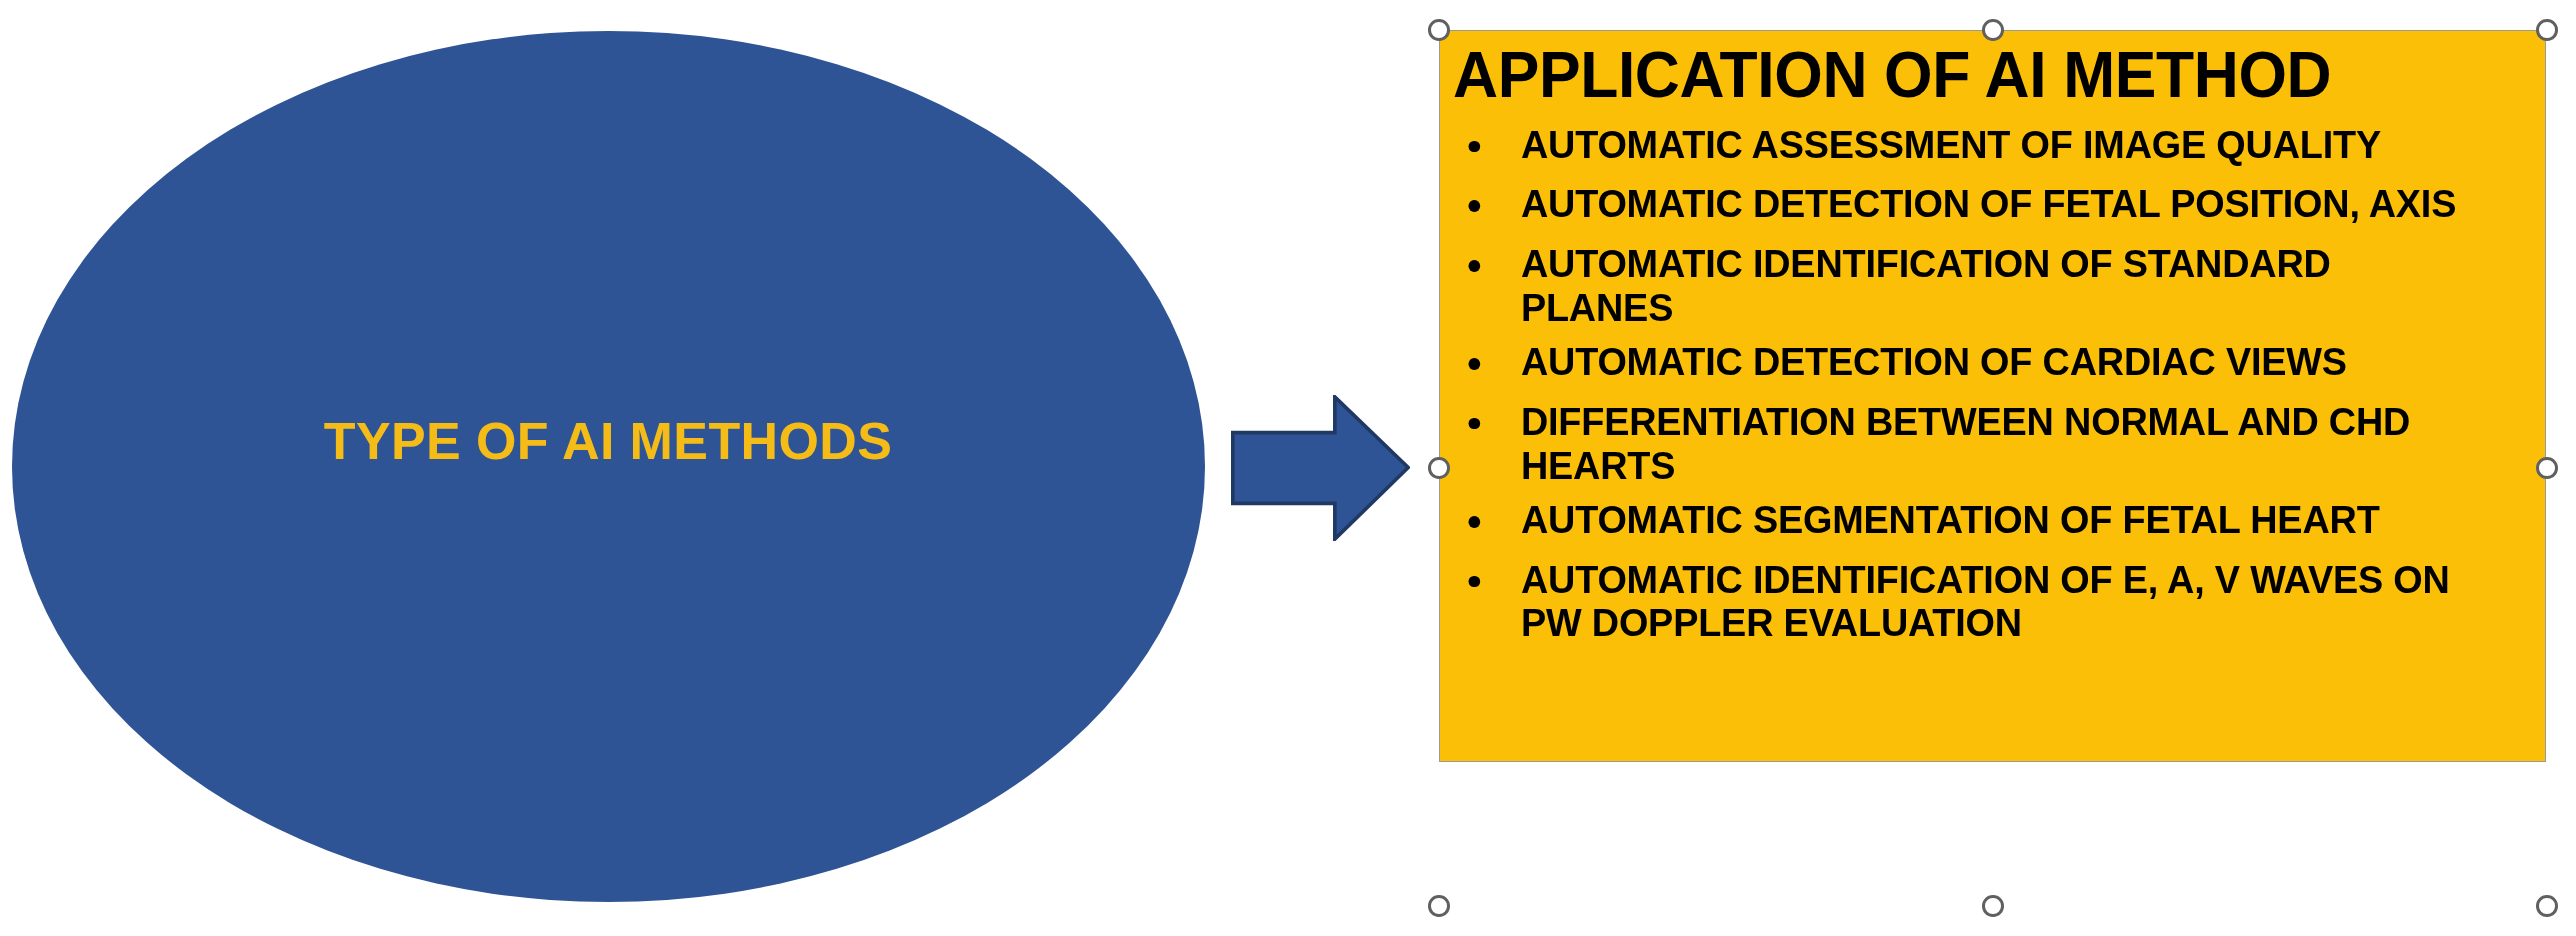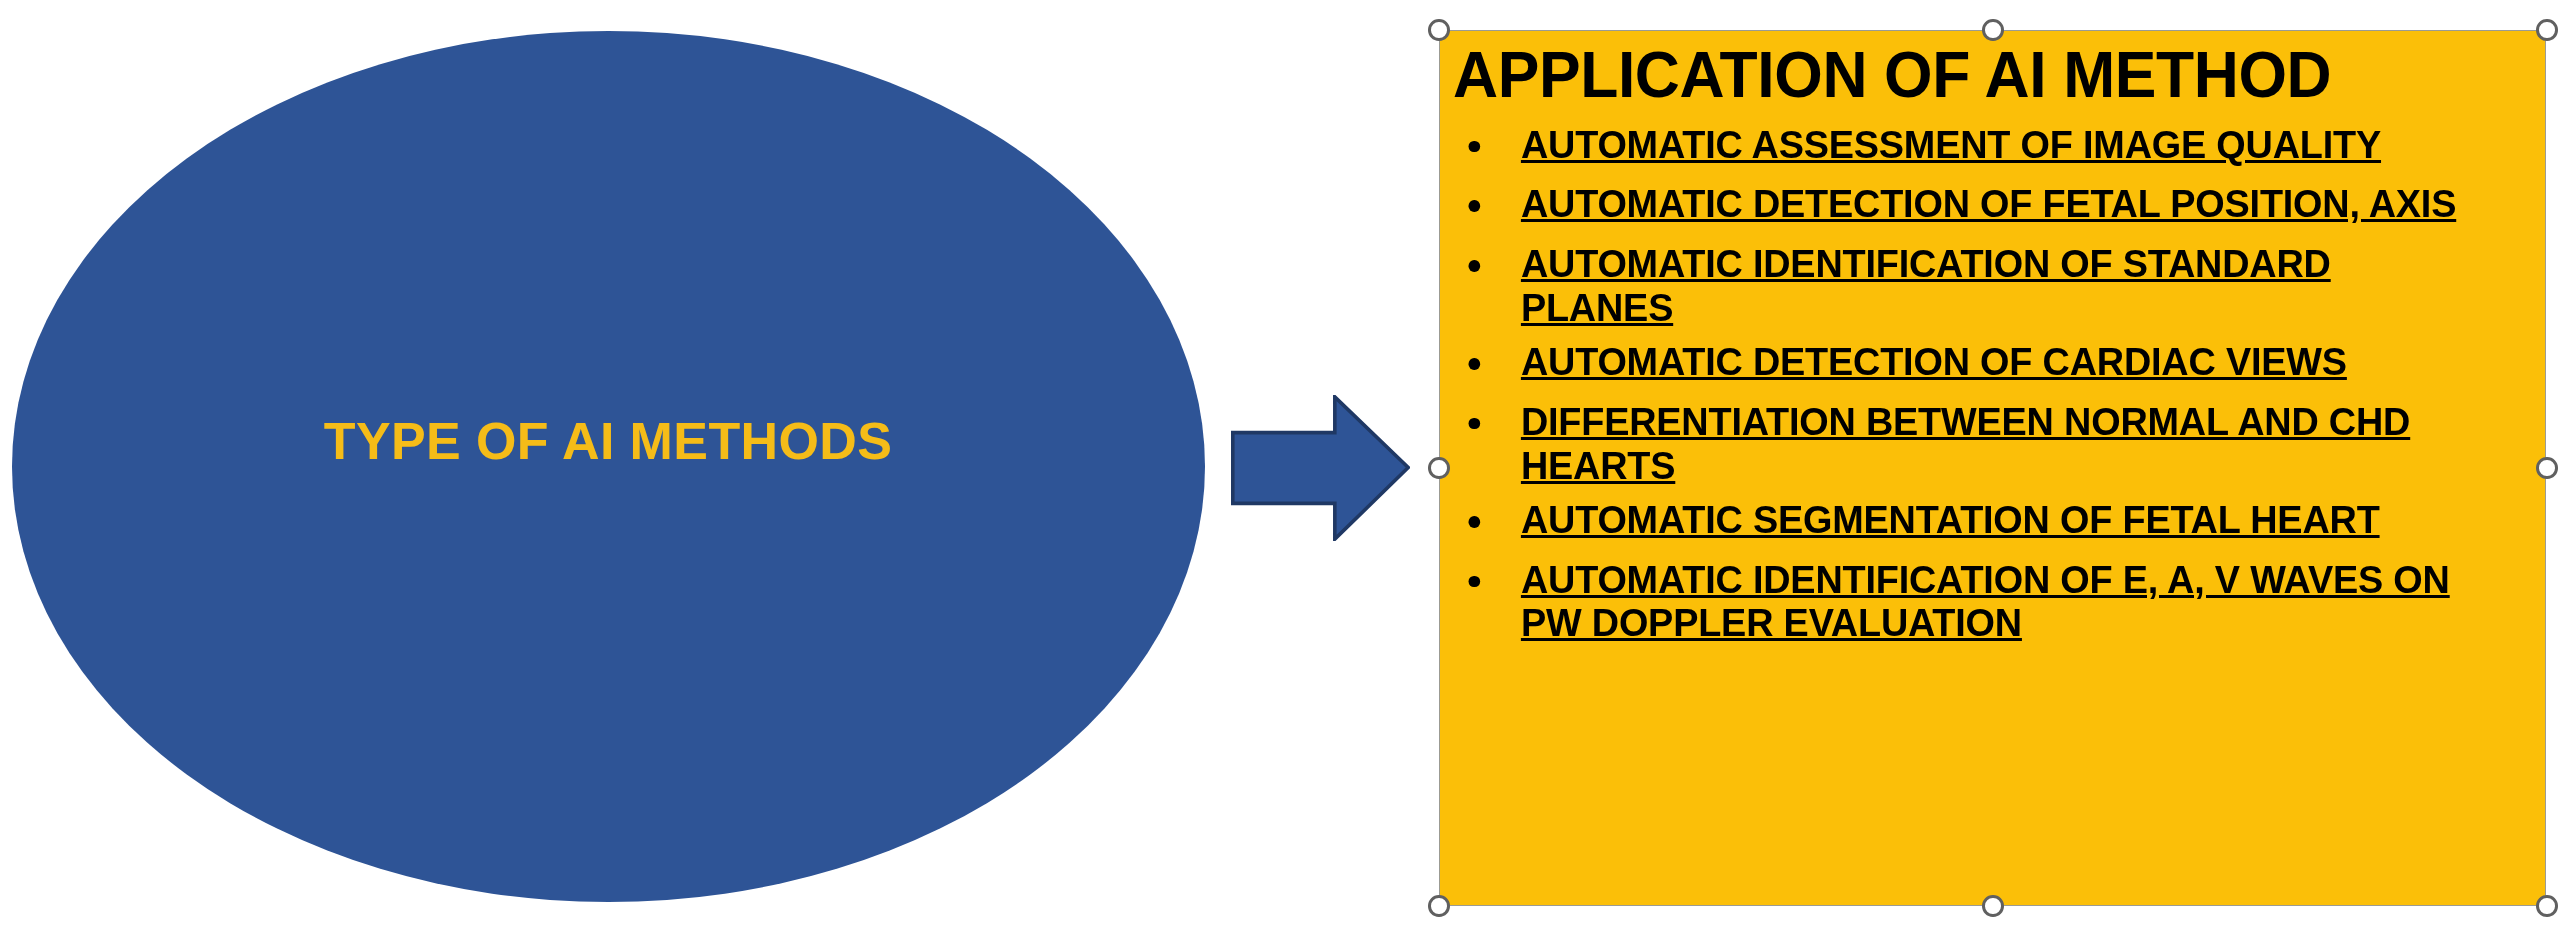--- a/index.html
+++ b/index.html
@@ -82,21 +82,21 @@
     height: 146px;
   }
   .arrow-shape svg { display: block; }
 
   
   .yellow-box {
     position: absolute;
     left: 1439px;
     top: 30px;
     width: 1107px;
-    height: 876px;
+    height: 732px;
     background: #FBBF08;
     border: 1.8px solid #9b9b93;
     box-sizing: border-box;
   }
   .yellow-inner {
     position: absolute;
     left: 0; top: 0;
     width: 100%;
     height: 100%;
     padding: 9px 39px 0 12.5px;
@@ -111,21 +111,20 @@
     letter-spacing: -0.4px;
     margin: 0 0 12.5px 0;
     white-space: nowrap;
     transform: scaleX(0.96);
     transform-origin: left center;
   }
   .bullet-list {
     list-style: none;
     margin: 0;
     padding: 0;
-    text-decoration: underline;
   }
   .bullet-item {
     position: relative;
     padding-left: 70px;
     margin: 0 0 16px 0;
     color: #000000;
     font-family: "Liberation Sans Narrow", "Liberation Sans", sans-serif;
     font-weight: bold;
     font-size: 39px;
     line-height: 1.12;

